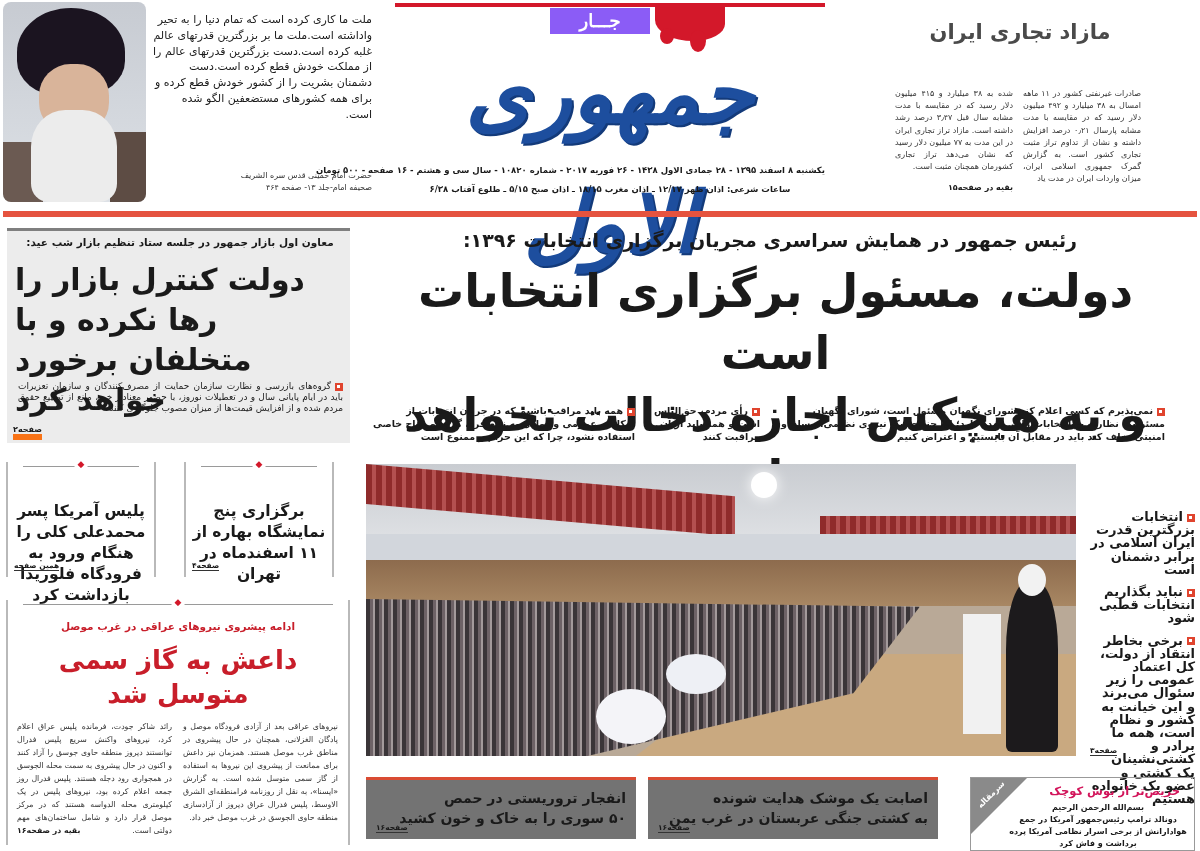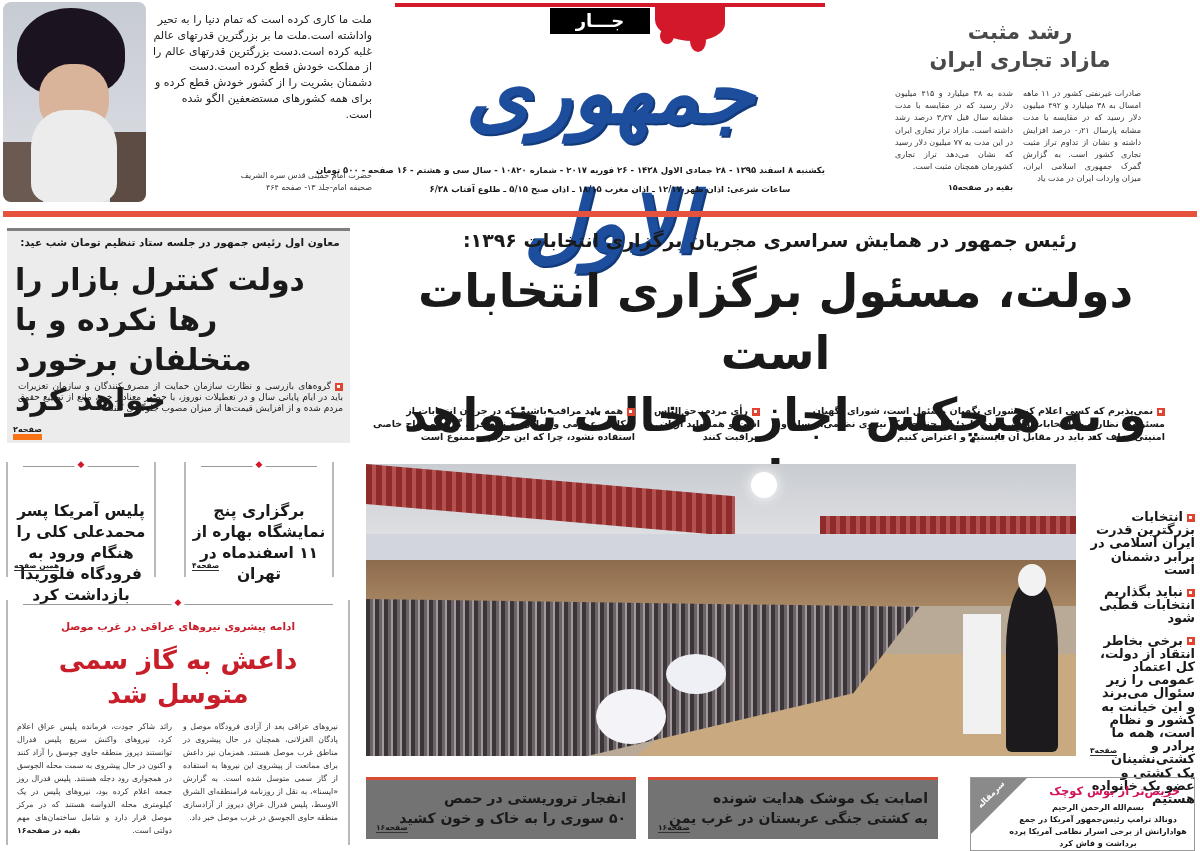--- a/index.html
+++ b/index.html
@@ -15,21 +15,21 @@
   .quote-photo .beard { position:absolute; left:28px; top:108px; width:86px; height:92px; background:#ececec; border-radius:40% 40% 20% 20%; }
   .quote-photo .robe-l { position:absolute; left:0; top:140px; width:40px; height:60px; background:#6b5a52; }
   .quote-photo .robe-r { position:absolute; right:0; top:130px; width:36px; height:70px; background:#5d4c44; }
   .quote-text { left: 152px; top: 12px; width: 220px; font-size: 11px; line-height: 15.8px; text-align: right; }
   .quote-cite { left: 152px; top: 170px; width: 220px; font-size: 8px; line-height: 12px; text-align: right; color: #333; }
 
   .logo-bar { left: 395px; top: 3px; width: 430px; height: 4px; background: #d3182a; }
   .logo-drip { left: 655px; top: 3px; width: 70px; height: 38px; background: #d3182a; border-radius: 0 0 45% 55%; }
   .logo-drip2 { left: 690px; top: 30px; width: 16px; height: 22px; background: #d3182a; border-radius: 50%; }
   .logo-drip3 { left: 660px; top: 28px; width: 14px; height: 16px; background: #d3182a; border-radius: 50%; }
-  .logo-badge { left: 550px; top: 8px; width: 100px; height: 26px; background: #000000; color: #ffffff; font-size: 18px; font-weight: bold; text-align: center; line-height: 26px; }
+  .logo-badge { left: 550px; top: 8px; width: 100px; height: 26px; background: #8b5cf6; color: #ffffff; font-size: 18px; font-weight: bold; text-align: center; line-height: 26px; font-family: Liberation Serif, serif; }
   .logo-title { left: 395px; top: 28px; width: 430px; height: 130px; color: #1d4e9e; font-family: "DejaVu Serif", serif; font-size: 84px; font-weight: bold; font-style: italic; text-align: center; line-height: 130px; letter-spacing: -2px; text-shadow: 2px 2px 0 #133a7a; }
   .date-line { left: 395px; top: 165px; width: 430px; font-size: 8.5px; font-weight: bold; text-align: center; white-space: nowrap; }
   .prayer-line { left: 395px; top: 184px; width: 430px; font-size: 8.5px; font-weight: bold; text-align: center; white-space: nowrap; }
 
   .econ-title { left: 900px; top: 18px; width: 240px; font-size: 21px; font-weight: bold; color: #4a4a4a; text-align: center; line-height: 28px; }
   .econ-col { top: 88px; width: 118px; font-size: 8px; line-height: 12.2px; text-align: justify; color: #333; }
   .econ-col.c1 { left: 1023px; }
   .econ-col.c2 { left: 895px; }
   .econ-more { left: 895px; top: 183px; width: 118px; font-size: 8px; font-weight: bold; text-align: right; }
 
@@ -120,31 +120,30 @@
 <div class="abs logo-bar"></div>
 <div class="abs logo-drip"></div>
 <div class="abs logo-drip2"></div>
 <div class="abs logo-drip3"></div>
 <div class="abs logo-badge">جـــار</div>
 <div class="abs logo-title">جمهوری الاول</div>
 <div class="abs date-line">یکشنبه ۸ اسفند ۱۳۹۵ - ۲۸ جمادی الاول ۱۴۳۸ - ۲۶ فوریه ۲۰۱۷ - شماره ۱۰۸۲۰ - سال سی و هشتم - ۱۶ صفحه - ۵۰۰ تومان</div>
 <div class="abs prayer-line">ساعات شرعی: اذان ظهر ۱۲/۱۷ ـ اذان مغرب ۱۸/۱۵ ـ اذان صبح ۵/۱۵ ـ طلوع آفتاب ۶/۳۸</div>
 
 <div class="abs econ-title">
-  <div>رشد مثبت</div>
   <div>مازاد تجاری ایران</div>
 </div>
 <div class="abs econ-col c1 rtl">صادرات غیرنفتی کشور در ۱۱ ماهه امسال به ۳۸ میلیارد و ۴۹۲ میلیون دلار رسید که در مقایسه با مدت مشابه پارسال ۰٫۲۱ درصد افزایش داشته و نشان از تداوم تراز مثبت تجاری کشور است. به گزارش گمرک جمهوری اسلامی ایران، میزان واردات ایران در مدت یاد</div>
 <div class="abs econ-col c2 rtl">شده به ۳۸ میلیارد و ۴۱۵ میلیون دلار رسید که در مقایسه با مدت مشابه سال قبل ۳٫۴۷ درصد رشد داشته است. مازاد تراز تجاری ایران در این مدت به ۷۷ میلیون دلار رسید که نشان می‌دهد تراز تجاری کشورمان همچنان مثبت است.</div>
 <div class="abs econ-more">بقیه در صفحه۱۵</div>
 
 <div class="abs red-rule"></div>
 
 <div class="abs box-grey"></div>
-<div class="abs kicker-l">معاون اول رئیس جمهور در جلسه ستاد تنظیم تومان شب عید:</div>
+<div class="abs kicker-l">معاون اول بازار جمهور در جلسه ستاد تنظیم بازار شب عید:</div>
 <div class="abs head-l">دولت کنترل بازار را رها نکرده و با متخلفان برخورد خواهد کرد</div>
 <div class="abs body-l rtl">
   <span class="bullet"></span><span>گروه‌های بازرسی و نظارت سازمان حمایت از مصرف‌کنندگان و سازمان تعزیرات باید در ایام پایانی سال و در تعطیلات نوروز، با حضور معنادار خود، مانع از تضییع حقوق مردم شده و از افزایش قیمت‌ها از میزان مصوب جلوگیری کنند</span>
 </div>
 <div class="abs page-l">صفحه۲</div>
 
 <div class="abs mini-box b1">
   <div class="ornament"></div>
   <div class="mini-head">برگزاری پنج نمایشگاه بهاره از ۱۱ اسفندماه در تهران</div>
   <div class="mini-page">صفحه۴</div>

